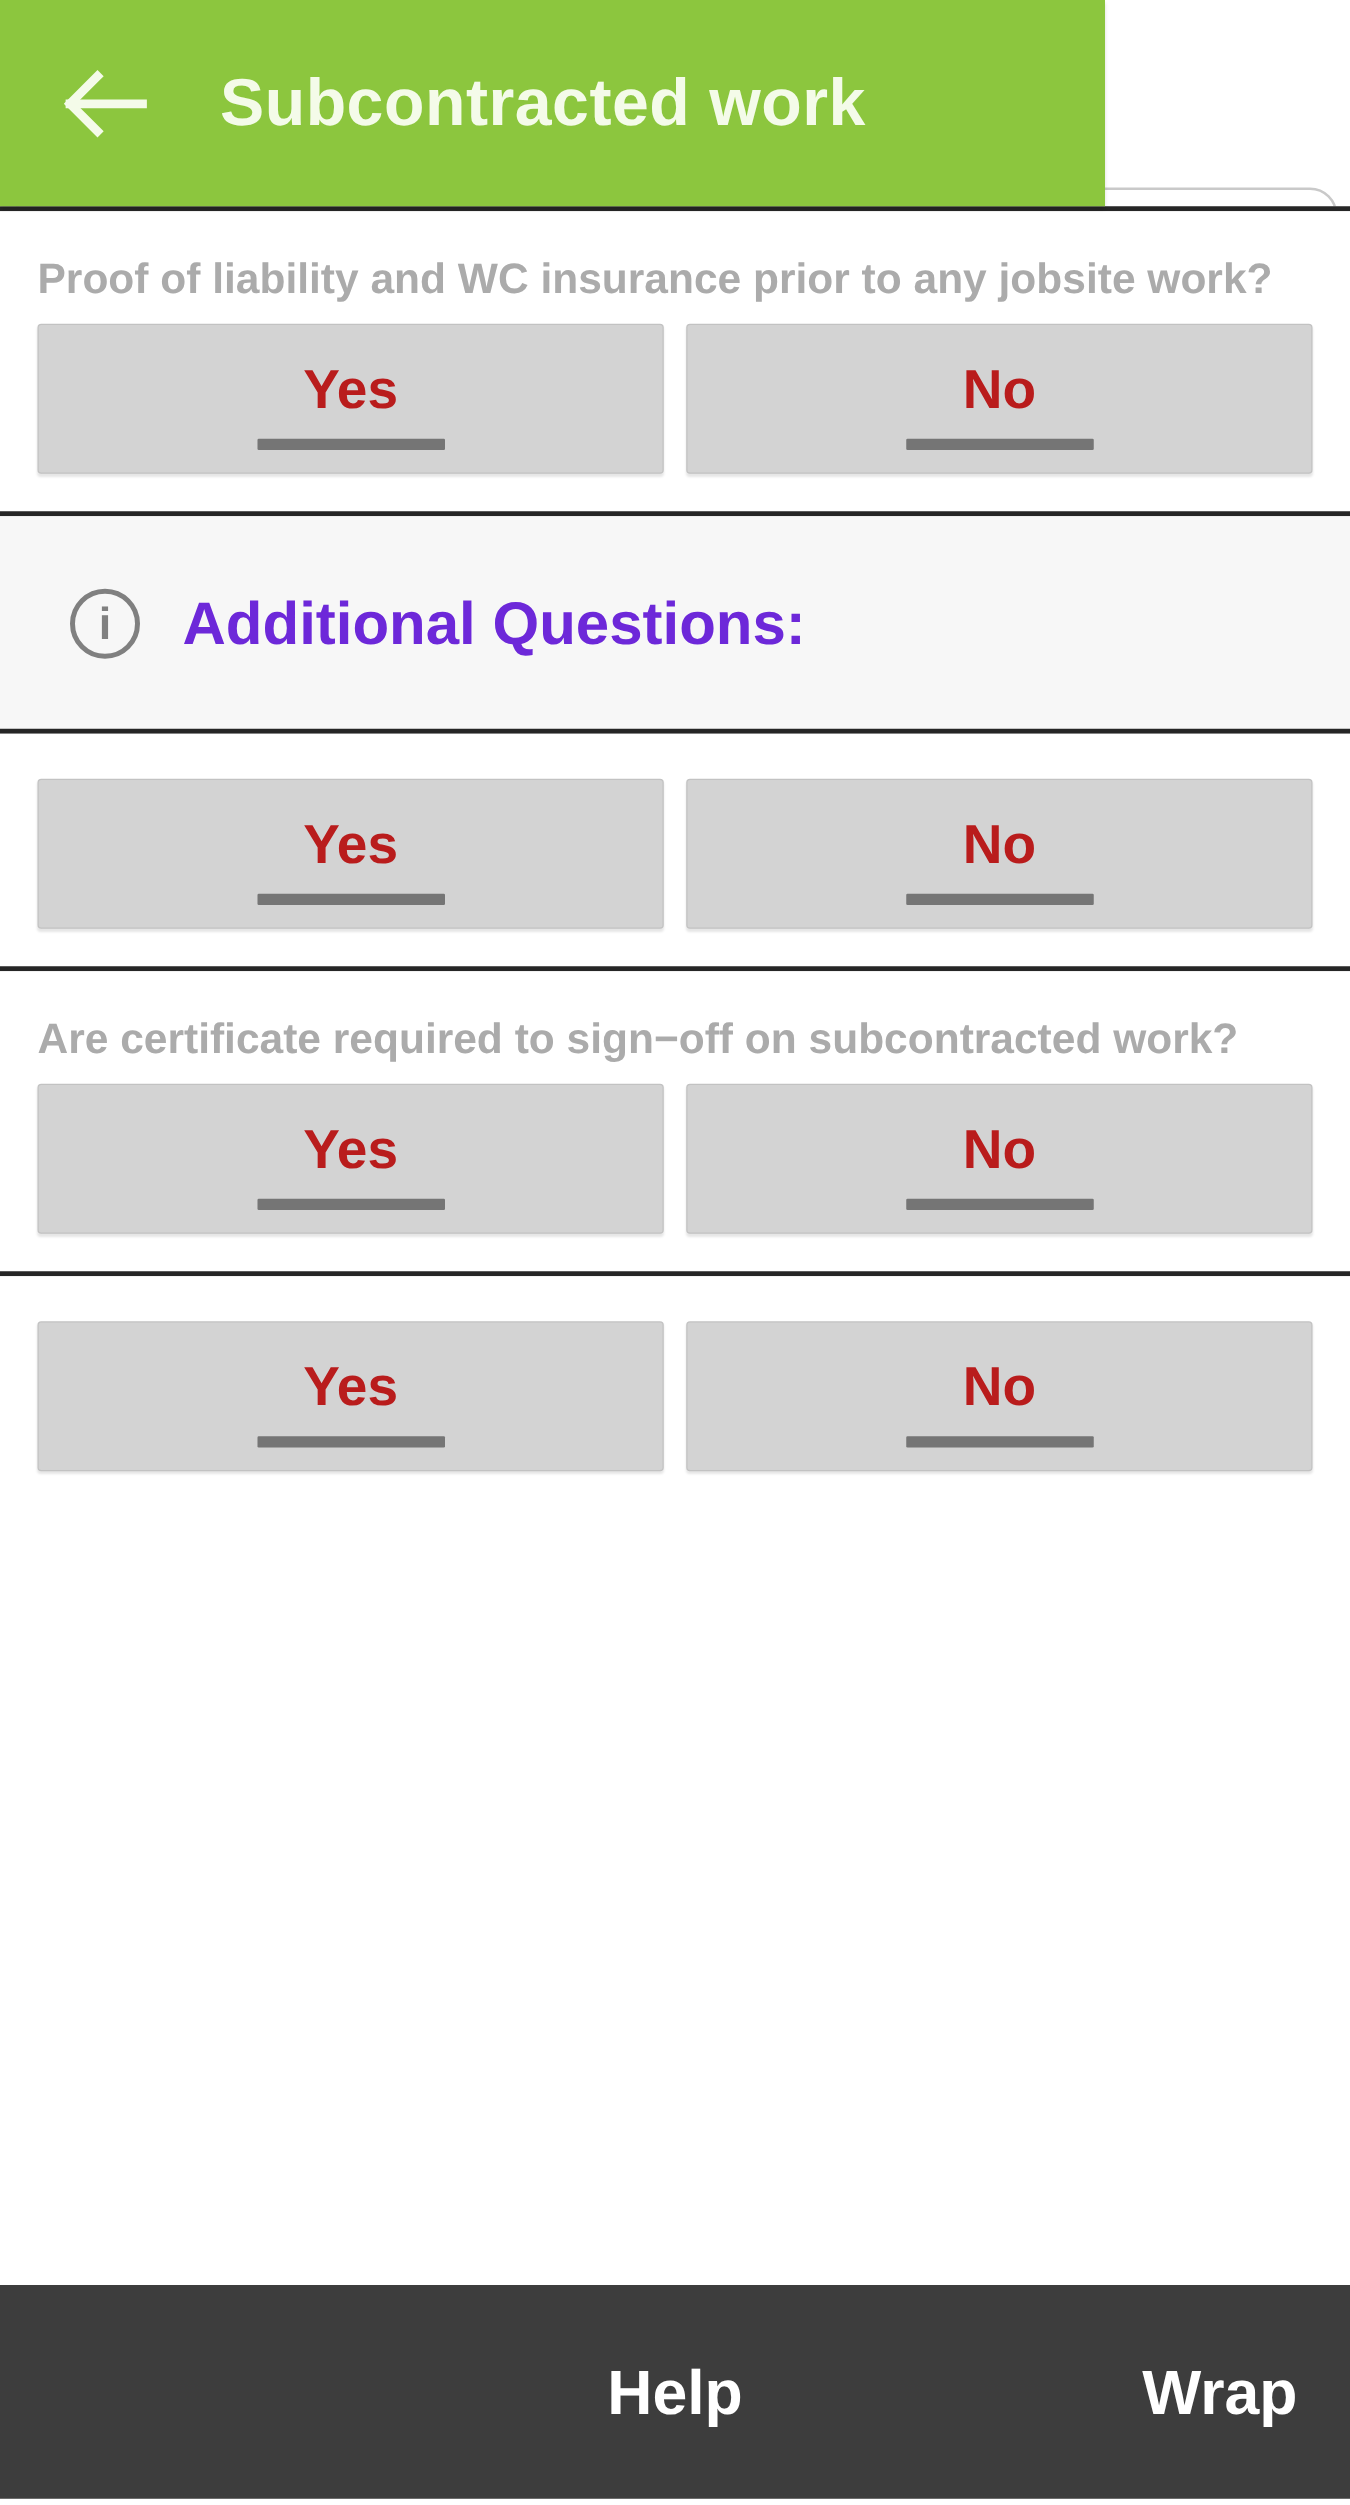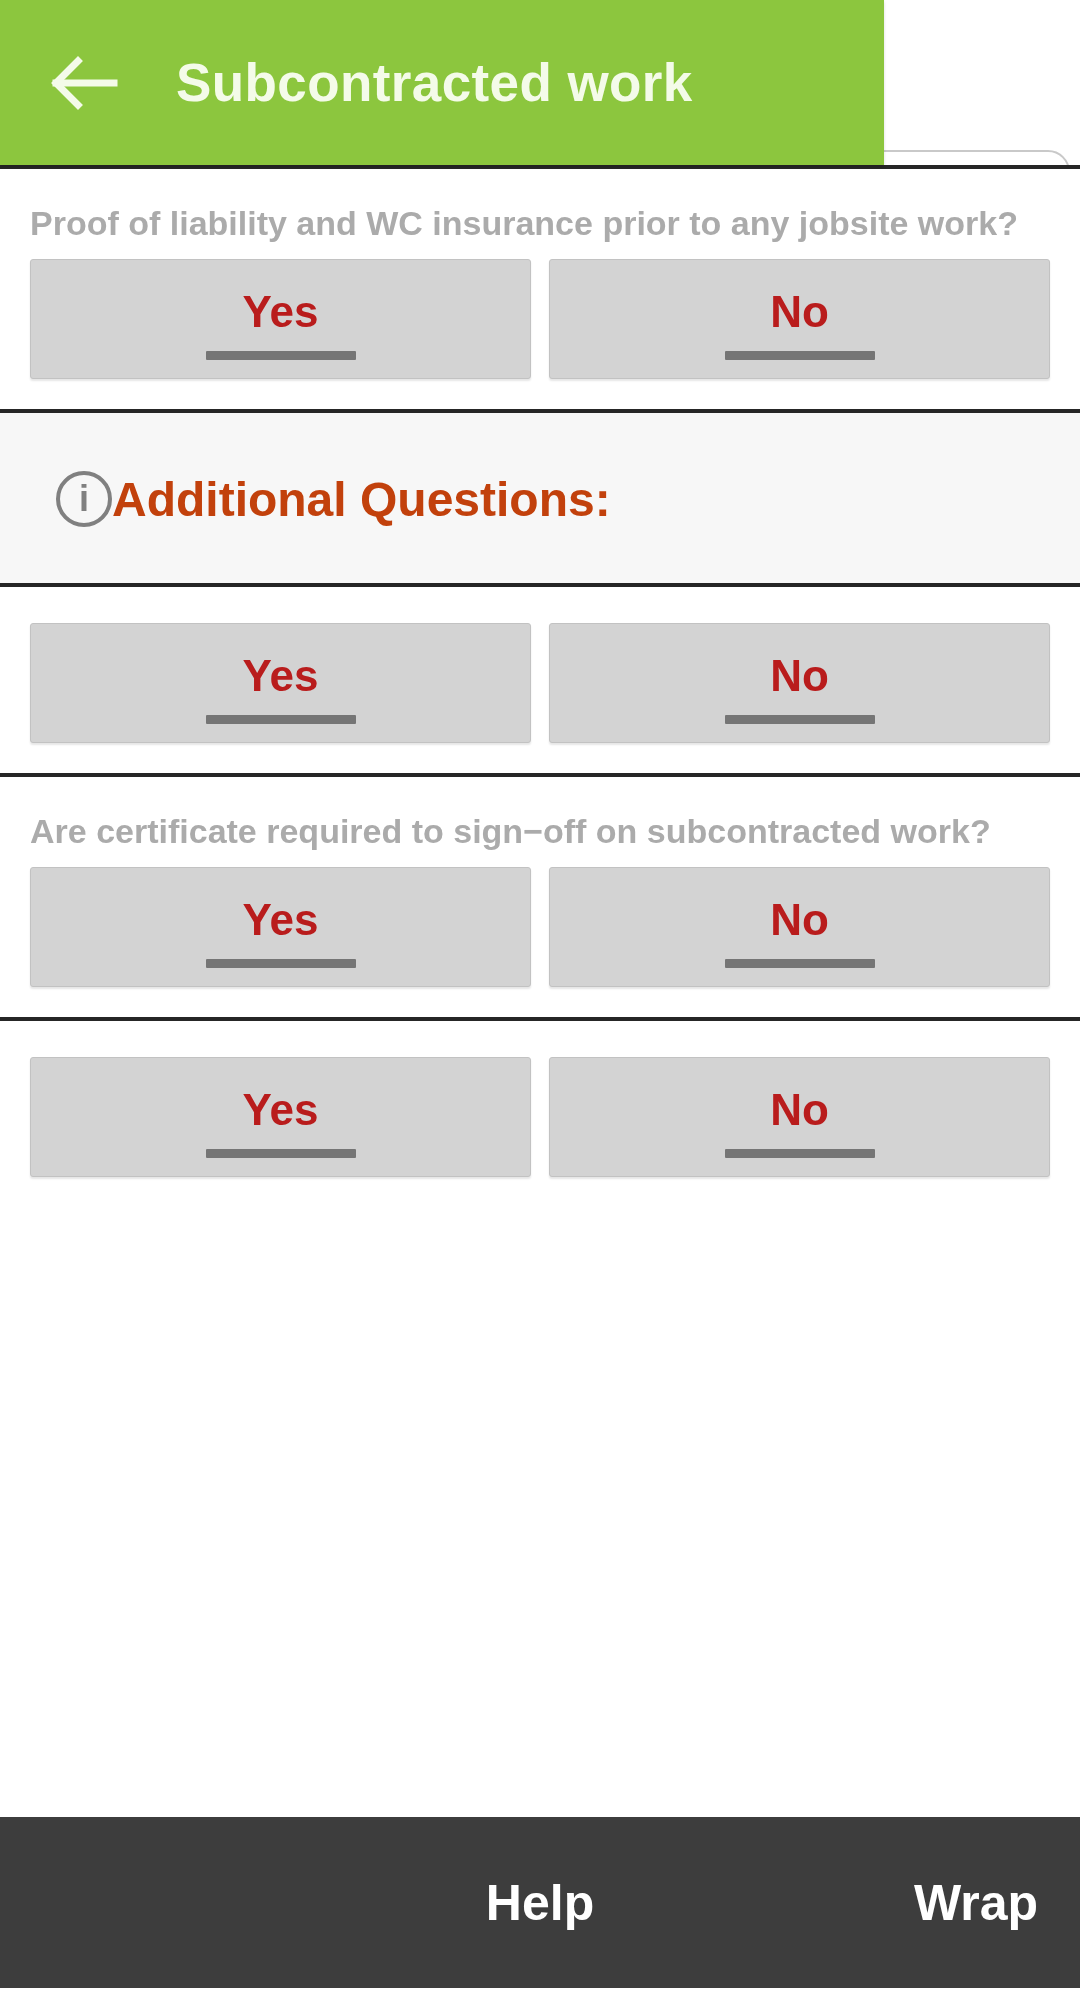--- a/index.html
+++ b/index.html
@@ -149,31 +149,32 @@
     display: flex;
     align-items: center;
     justify-content: center;
     box-sizing: border-box;
     color: #808080;
     font-size: 36px;
     font-weight: bold;
     line-height: 1;
   }
   .section-title {
-    color: #c2410c;
+    margin-left: 34px;
+    color: #6d28d9;
     font-size: 48px;
     font-weight: bold;
     font-stretch: condensed;
   }
 
   
   .bottom-bar {
     position: absolute;
     left: 0;
-    bottom: 16px;
+    bottom: 5px;
     width: 1080px;
     height: 171px;
     background: #3D3D3D;
     display: flex;
     align-items: center;
     z-index: 40;
   }
   .bottom-btn {
     color: #ffffff;
     font-size: 50px;

